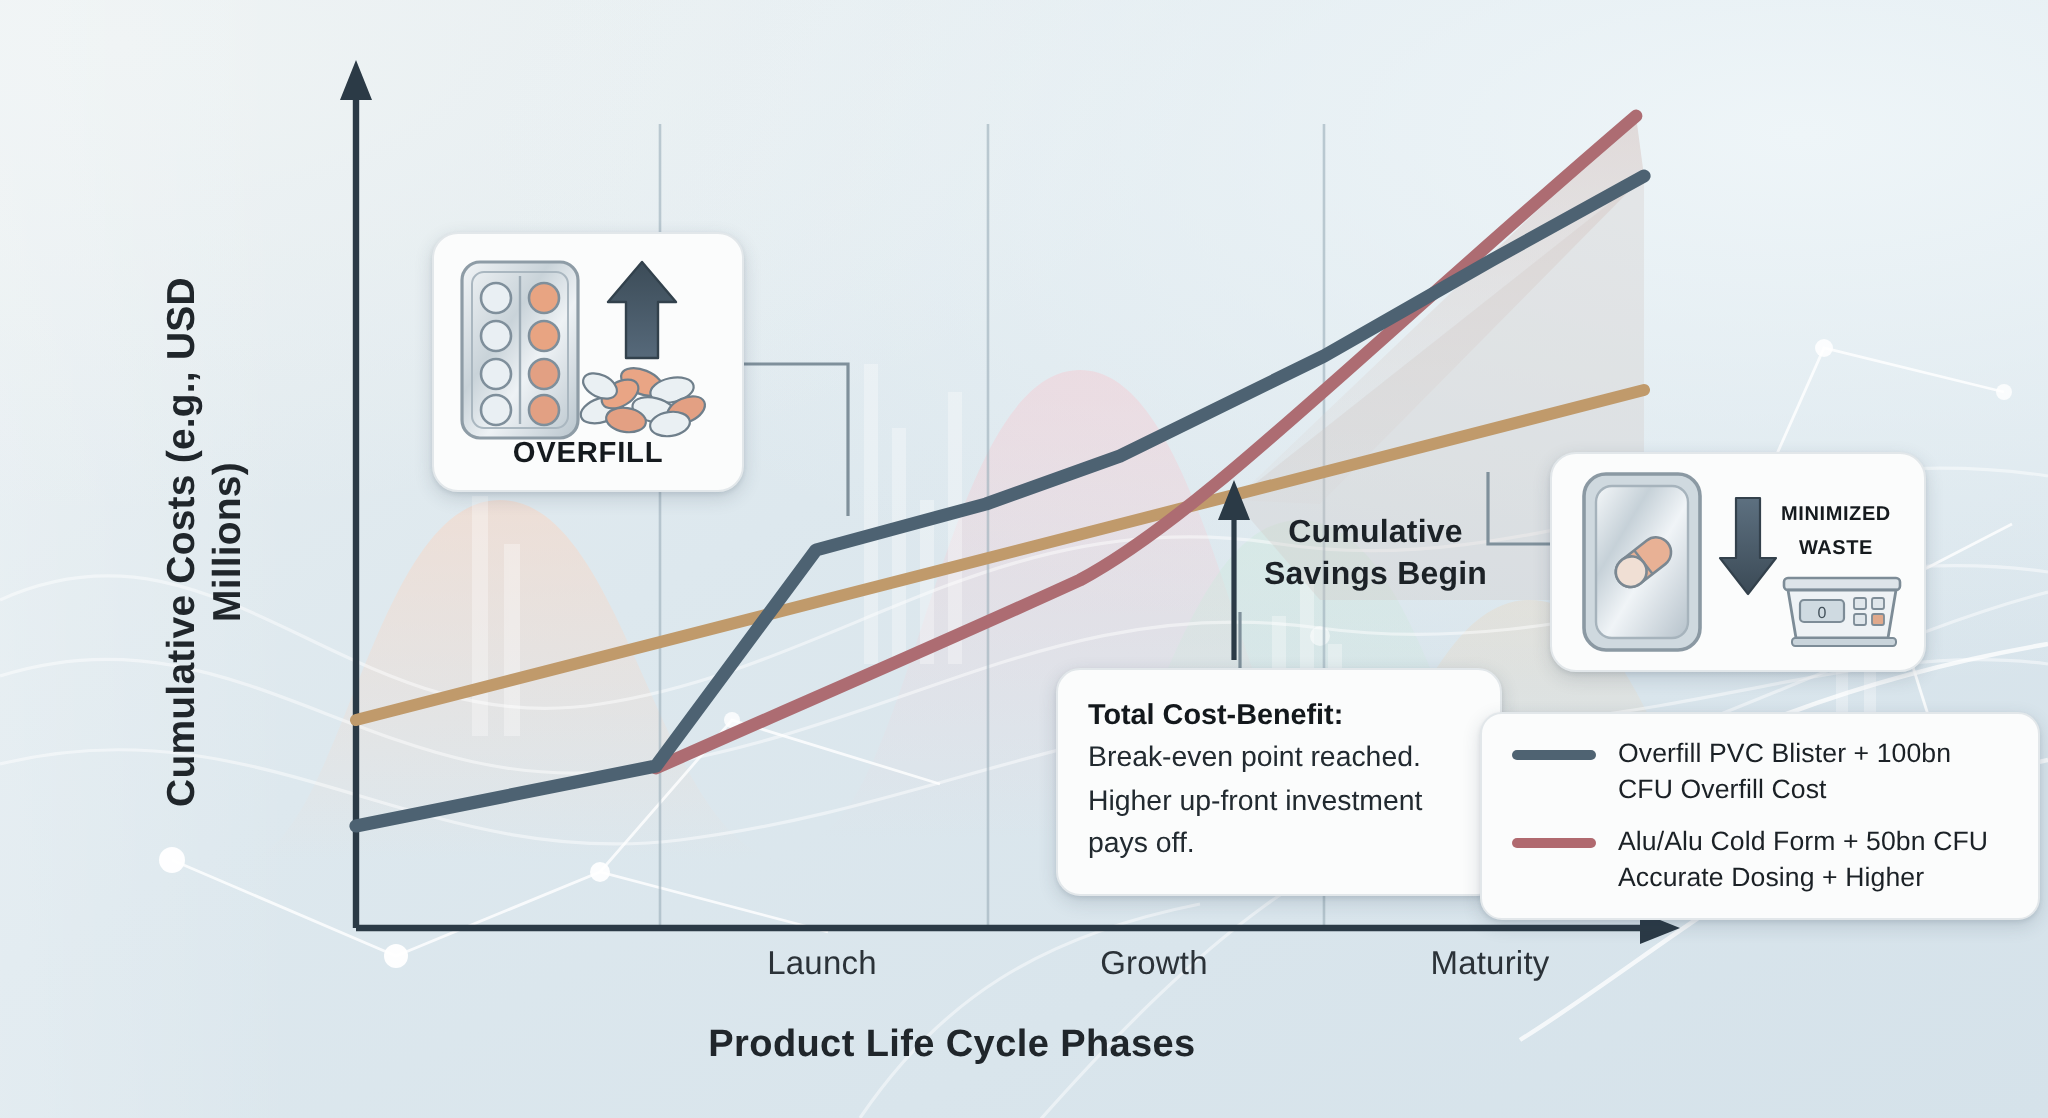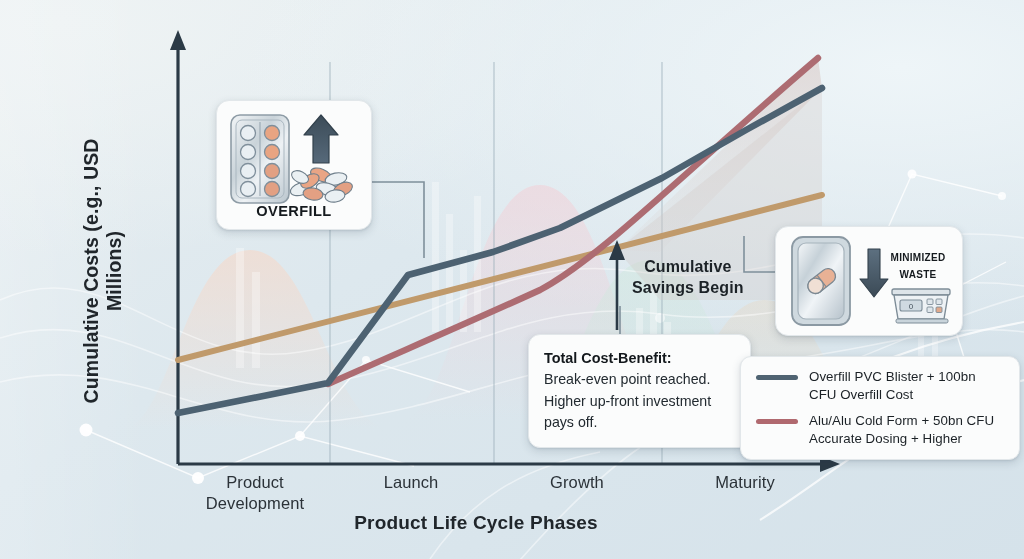--- a/index.html
+++ b/index.html
@@ -53,21 +53,21 @@
     border-radius:13px;
     box-shadow:0 3px 9px rgba(40,60,75,.17), 0 1px 2px rgba(40,60,75,.10);
   }
   .tooltip-box{
     left:528px;top:334px;width:192px;padding:13px 14px 14px 15px;
     border-radius:12px;
   }
   .tooltip-box .t-title{font-size:14.4px;font-weight:bold;color:#13181c;line-height:20px;}
   .tooltip-box .t-body{font-size:14.2px;color:#222a30;line-height:20.5px;margin-top:1px;}
 
-  .overfill-card{left:216px;top:100px;width:154px;height:128px;}
+  .overfill-card{left:216px;top:116px;width:154px;height:128px;}
   .waste-card{left:775px;top:226px;width:186px;height:108px;}
 
   
   .legend{
     left:740px;top:356px;width:254px;padding:11px 12px 12px 12px;
     border-radius:11px;
   }
   .legend-row{display:flex;align-items:flex-start;margin-bottom:9px;}
   .legend-row:last-child{margin-bottom:0;}
   .swatch{
@@ -206,24 +206,20 @@
 
     <g>
       <line x1="617" y1="330" x2="617" y2="252" stroke="#2b3a46" stroke-width="2.6"></line>
       <polygon points="617,240 609,260 625,260" fill="#2b3a46"></polygon>
     </g>
   </svg>
 
   <div class="ylabel">Cumulative Costs (e.g., USD Millions)</div>
   <div class="xlabel">Product Life Cycle Phases</div>
 
-  <div class="xtick" style="left:180px;top:472px;width:150px;">
-    <div>Product</div>
-    <div>Development</div>
-  </div>
   <div class="xtick" style="left:344px;top:472px;width:134px;">
     <div>Launch</div>
   </div>
   <div class="xtick" style="left:510px;top:472px;width:134px;">
     <div>Growth</div>
   </div>
   <div class="xtick" style="left:678px;top:472px;width:134px;">
     <div>Maturity</div>
   </div>
 

